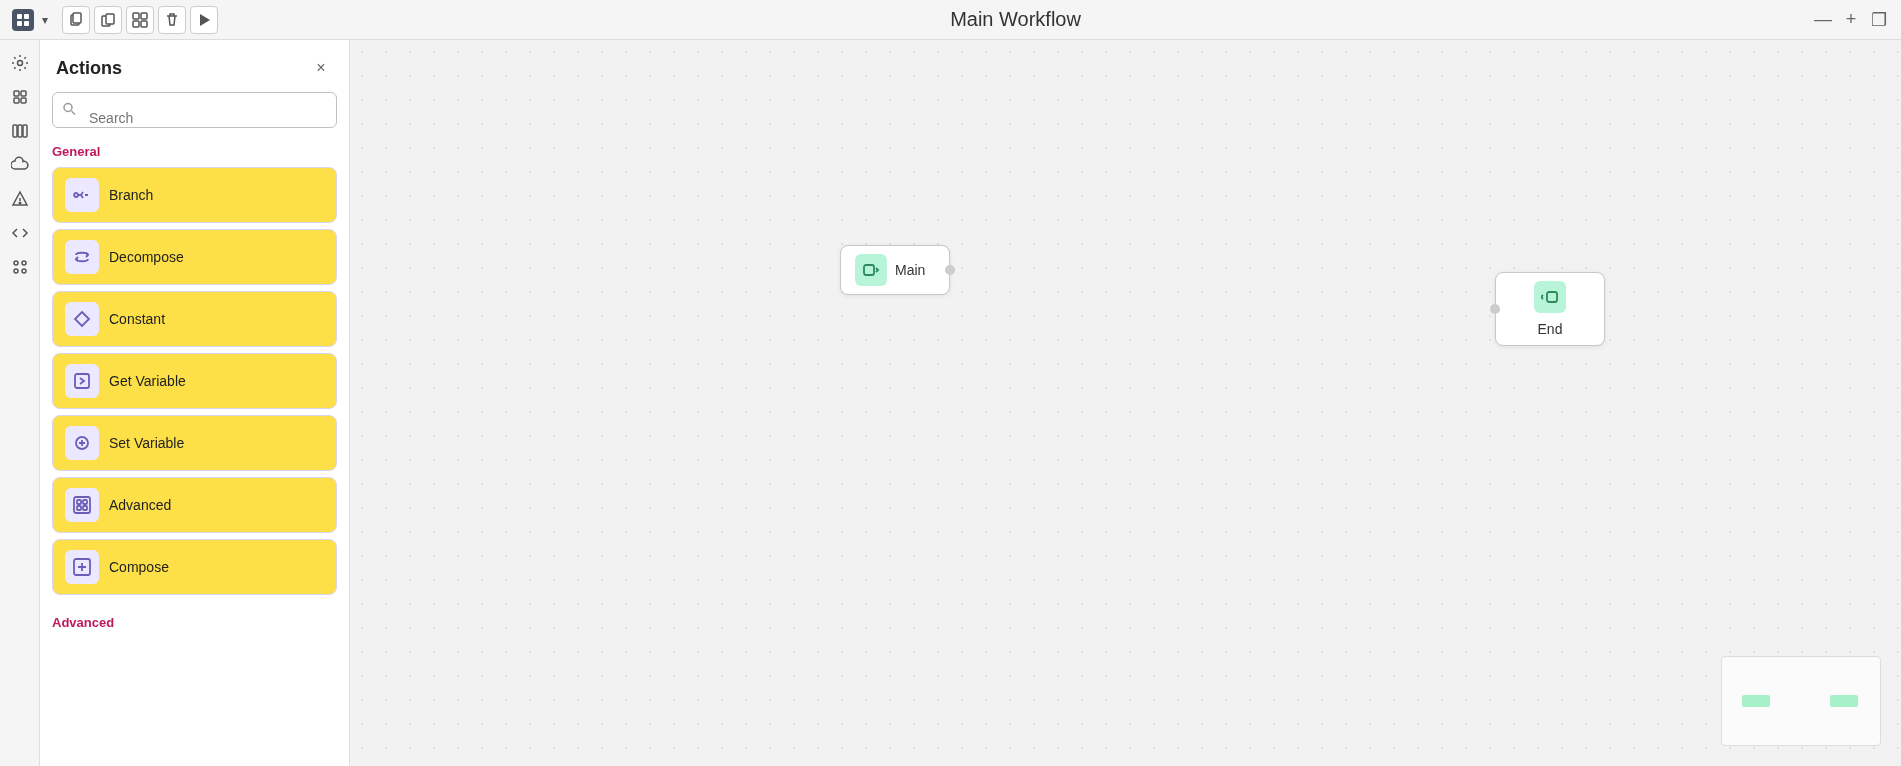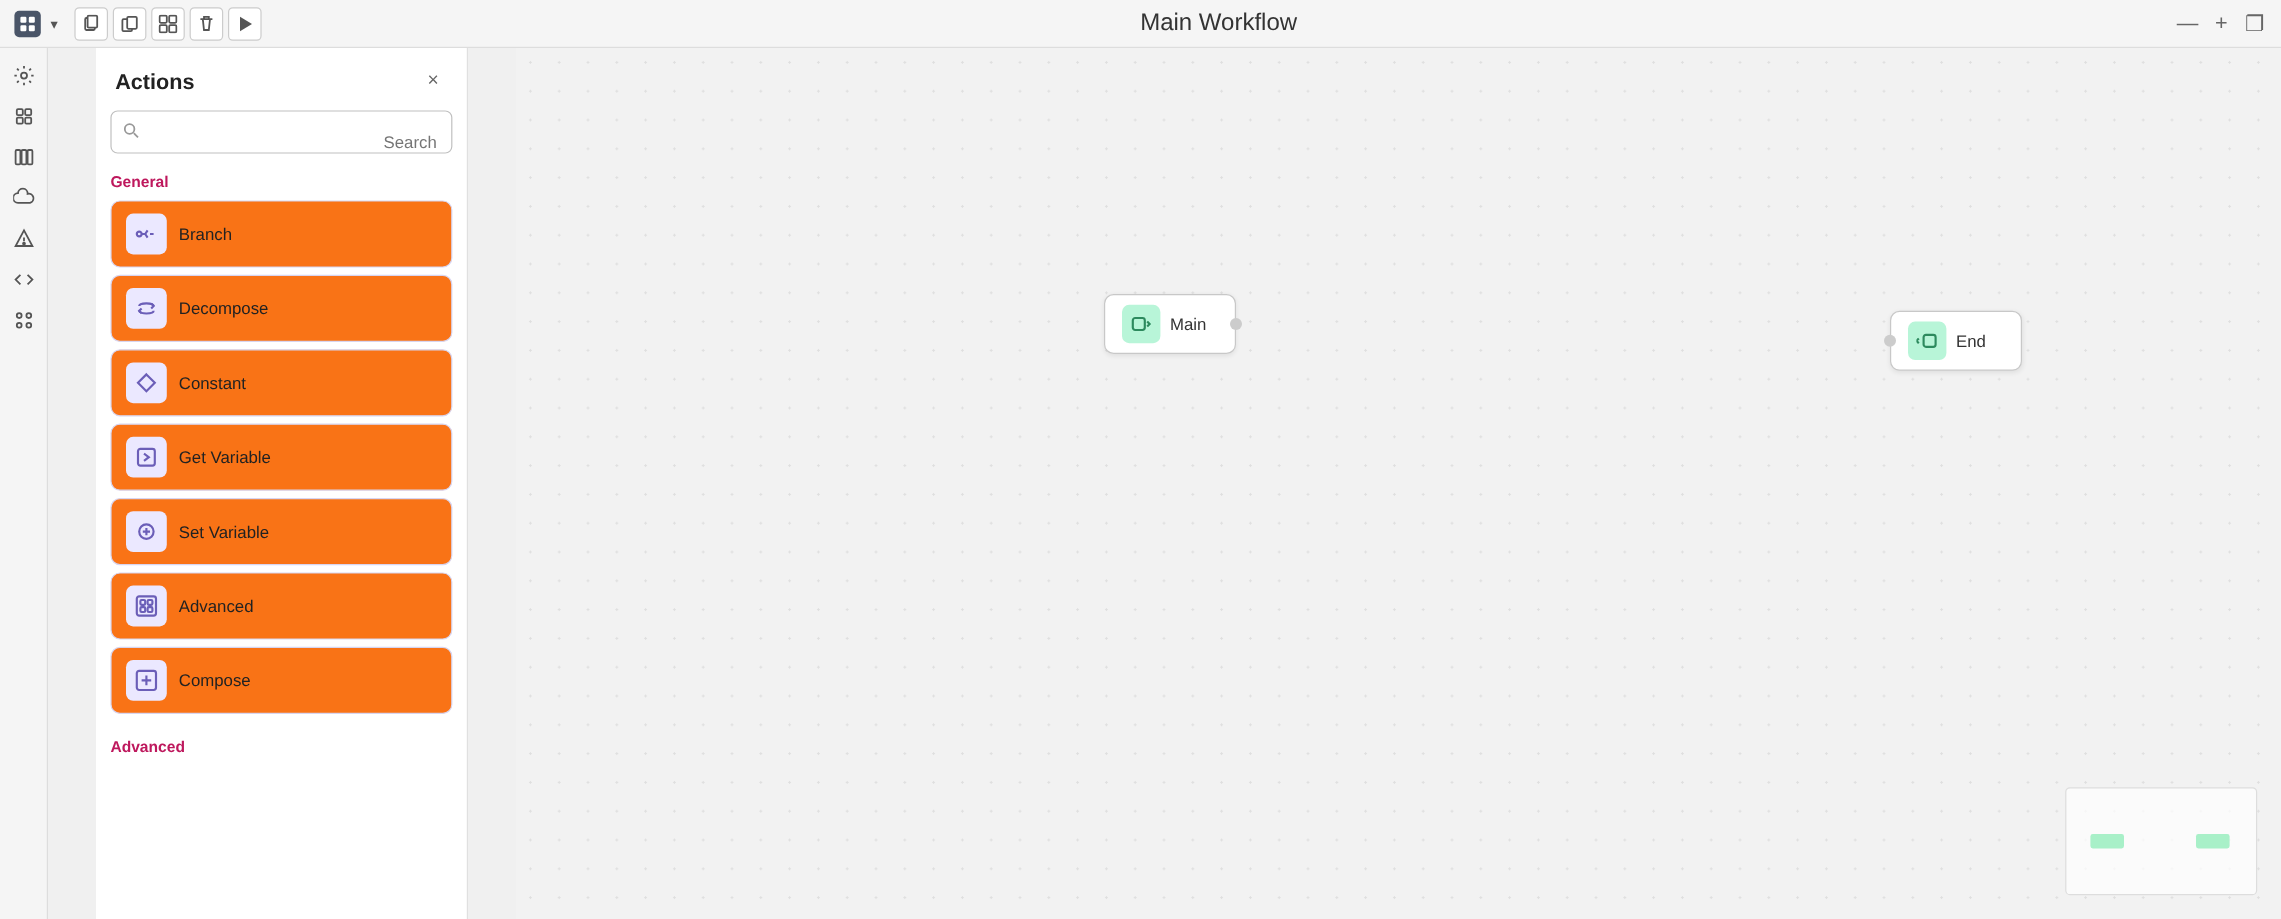--- a/index.html
+++ b/index.html
@@ -82,21 +82,20 @@
       cursor: pointer;
       width: 20px;
       text-align: center;
     }
 
     
     .main-layout {
       display: flex;
       flex: 1;
       overflow: hidden;
-      gap: 40px;
     }
 
     
     .icon-sidebar {
       width: 40px;
       background: #f5f5f5;
       border-right: 1px solid #ddd;
       display: flex;
       flex-direction: column;
       align-items: center;
@@ -155,21 +154,20 @@
     .search-input {
       width: 100%;
       height: 36px;
       border: 1.5px solid #c0c0c0;
       border-radius: 6px;
       padding: 16px 12px 0 36px;
       font-size: 14px;
       color: #333;
       background: white;
       outline: none;
-      text-align: right;
     }
     .search-icon-inner {
       position: absolute;
       left: 10px;
       top: 50%;
       transform: translateY(-50%);
       color: #999;
       font-size: 14px;
       pointer-events: none;
     }
@@ -198,21 +196,21 @@
 
     .action-item {
       display: flex;
       align-items: center;
       gap: 10px;
       padding: 10px 12px;
       margin-bottom: 6px;
       border: 1.5px solid #d8d5f0;
       border-radius: 8px;
       cursor: pointer;
-      background: #f97316;
+      background: #fde047;
       transition: background 0.15s;
     }
     .action-icon-box {
       width: 34px;
       height: 34px;
       background: #ebe8ff;
       border-radius: 6px;
       display: flex;
       align-items: center;
       justify-content: center;
@@ -522,21 +520,21 @@
       <div class="node-icon">
         <svg width="18" height="18" viewBox="0 0 18 18" fill="none" stroke="#2d8a5e" stroke-width="1.8">
           <rect x="2" y="4" width="10" height="10" rx="2"></rect>
           <path d="M14 7l2 2-2 2"></path>
         </svg>
       </div>
       <span class="node-label">Main</span>
       <div class="node-connector node-connector-right"></div>
     </div>
 
-    <div class="workflow-node" style="left: 1145px; top: 219px;">
+    <div class="workflow-node" style="left: 1145px; top: 232px; flex-direction: column;">
       <div class="node-connector node-connector-left"></div>
       <div class="node-icon">
         <svg width="18" height="18" viewBox="0 0 18 18" fill="none" stroke="#2d8a5e" stroke-width="1.8">
           <rect x="6" y="4" width="10" height="10" rx="2"></rect>
           <path d="M2 7l-2 2 2 2"></path>
         </svg>
       </div>
       <span class="node-label">End</span>
     </div>
 

